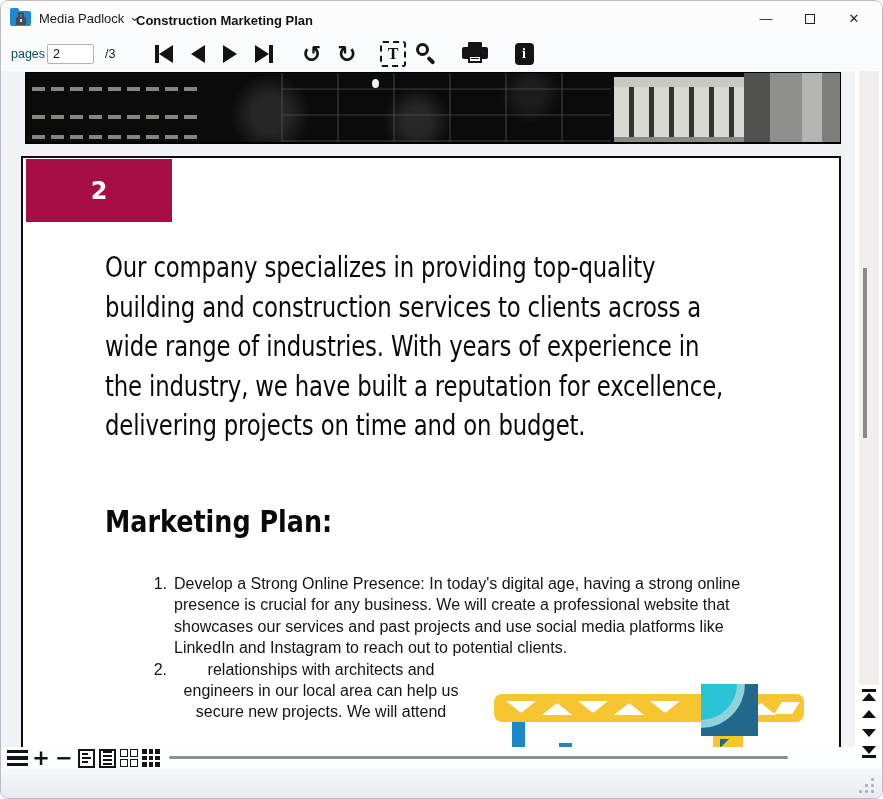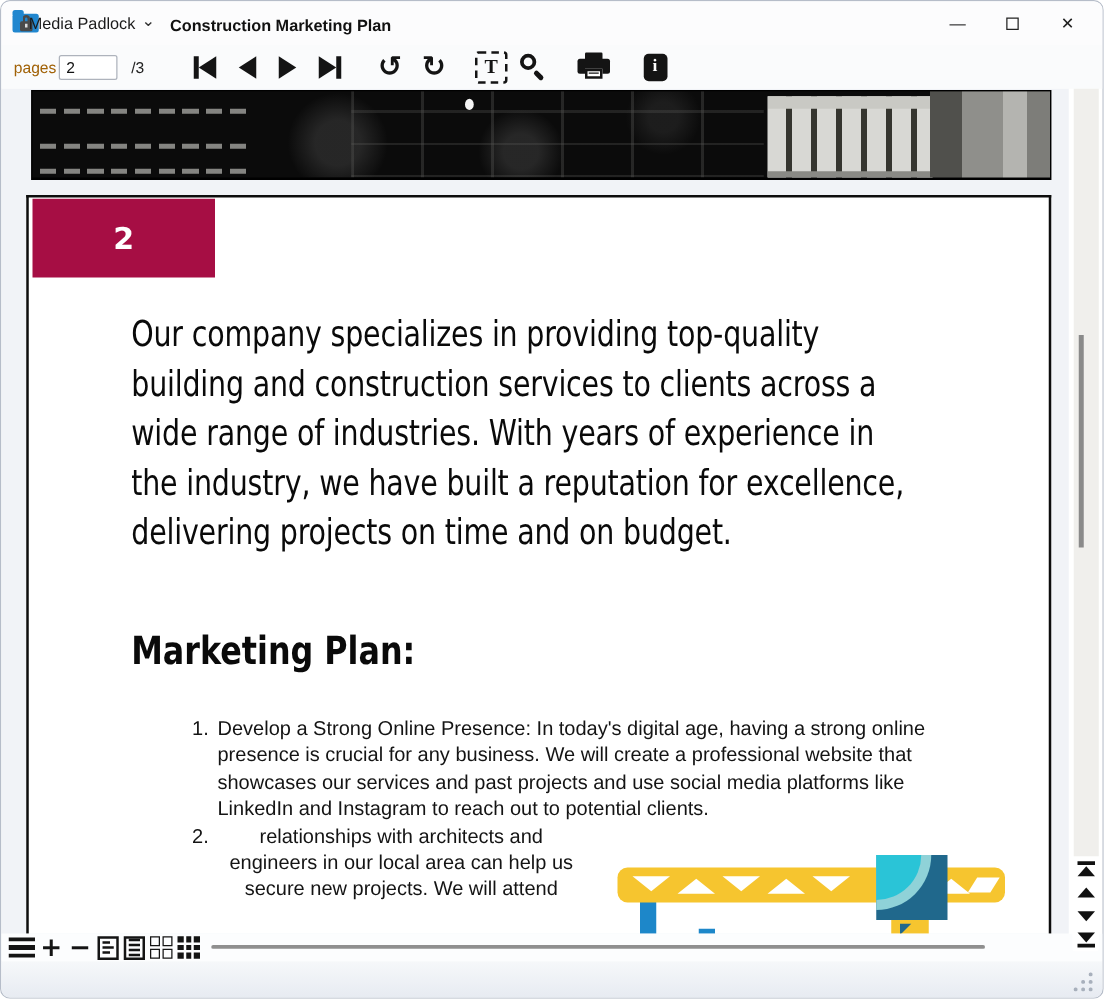--- a/index.html
+++ b/index.html
@@ -10,30 +10,30 @@
   }
 
   
   .titlebar { position:absolute; left:0; top:0; width:100%; height:35px; background:#fcfcfd; }
   .app-icon { position:absolute; left:9px; top:8px; width:22px; height:18px; }
   .folder { position:absolute; left:0; top:2px; width:21px; height:15px; background:#2187cf; border-radius:2px; }
   .folder::before { content:""; position:absolute; left:0; top:-3px; width:9px; height:4px; background:#2187cf; border-radius:2px 2px 0 0; }
   .padlock-body { position:absolute; left:6px; top:8px; width:10px; height:8px; background:#4a4a4a; border-radius:1.5px; }
   .padlock-shackle { position:absolute; left:8px; top:3px; width:6px; height:7px; border:2px solid #4a4a4a; border-bottom:none; border-radius:4px 4px 0 0; }
   .padlock-dot { position:absolute; left:10px; top:10px; width:2px; height:3px; background:#ddd; }
-  .app-menu { position:absolute; left:22px; top:0; height:35px; display:flex; align-items:center; gap:5px; font-size:13px; color:#1a1a1a; cursor:default; }
+  .app-menu { position:absolute; left:38px; top:0; height:35px; display:flex; align-items:center; gap:5px; font-size:13px; color:#1a1a1a; cursor:default; }
   .chev { font-size:13px; color:#333; line-height:10px; position:relative; top:-2px; }
   .doc-title { position:absolute; left:135px; top:2px; height:35px; display:flex; align-items:center; font-size:13px; font-weight:bold; color:#111; }
   .win-controls { position:absolute; right:6px; top:0; height:35px; display:flex; }
   .win-btn { width:44px; height:35px; display:flex; align-items:center; justify-content:center; font-size:13px; color:#222; }
   .max-glyph { width:10px; height:10px; border:1.4px solid #222; }
 
   
   .toolbar { position:absolute; left:0; top:35px; width:100%; height:35px; background:#fafbfc; }
-  .pages-label { position:absolute; left:10px; top:0; height:35px; display:flex; align-items:center; font-size:12.5px; color:#a16207; }
+  .pages-label { position:absolute; left:10px; top:0; height:35px; display:flex; align-items:center; font-size:12.5px; color:#0c4a6e; }
   .page-input { position:absolute; left:46px; top:8px; width:47px; height:20px; border:1px solid #aeb3bc; border-radius:2px; font-size:12.5px; padding-left:5px; font-family:"Liberation Sans",sans-serif; color:#111; background:#fff; }
   .page-total { position:absolute; left:104px; top:0; height:35px; display:flex; align-items:center; font-size:12.5px; color:#222; }
   .tb-btn { position:absolute; top:0; height:35px; display:flex; align-items:center; justify-content:center; cursor:pointer; }
   .tri-l { width:0; height:0; border-top:9px solid transparent; border-bottom:9px solid transparent; border-right:14px solid #141414; }
   .tri-r { width:0; height:0; border-top:9px solid transparent; border-bottom:9px solid transparent; border-left:14px solid #141414; }
   .vbar { width:4px; height:18px; background:#141414; }
   .rot { font-size:23px; font-weight:bold; color:#141414; font-family:"DejaVu Sans",sans-serif; }
   .tsel { width:26px; height:26px; border:2px dashed #141414; border-radius:3px; display:flex; align-items:center; justify-content:center; font-family:"Liberation Serif",serif; font-weight:bold; font-size:16px; color:#141414; }
   .mag { position:relative; width:26px; height:26px; }
   .mag-circle { position:absolute; left:3px; top:2px; width:13px; height:13px; border:3px solid #141414; border-radius:50%; }

